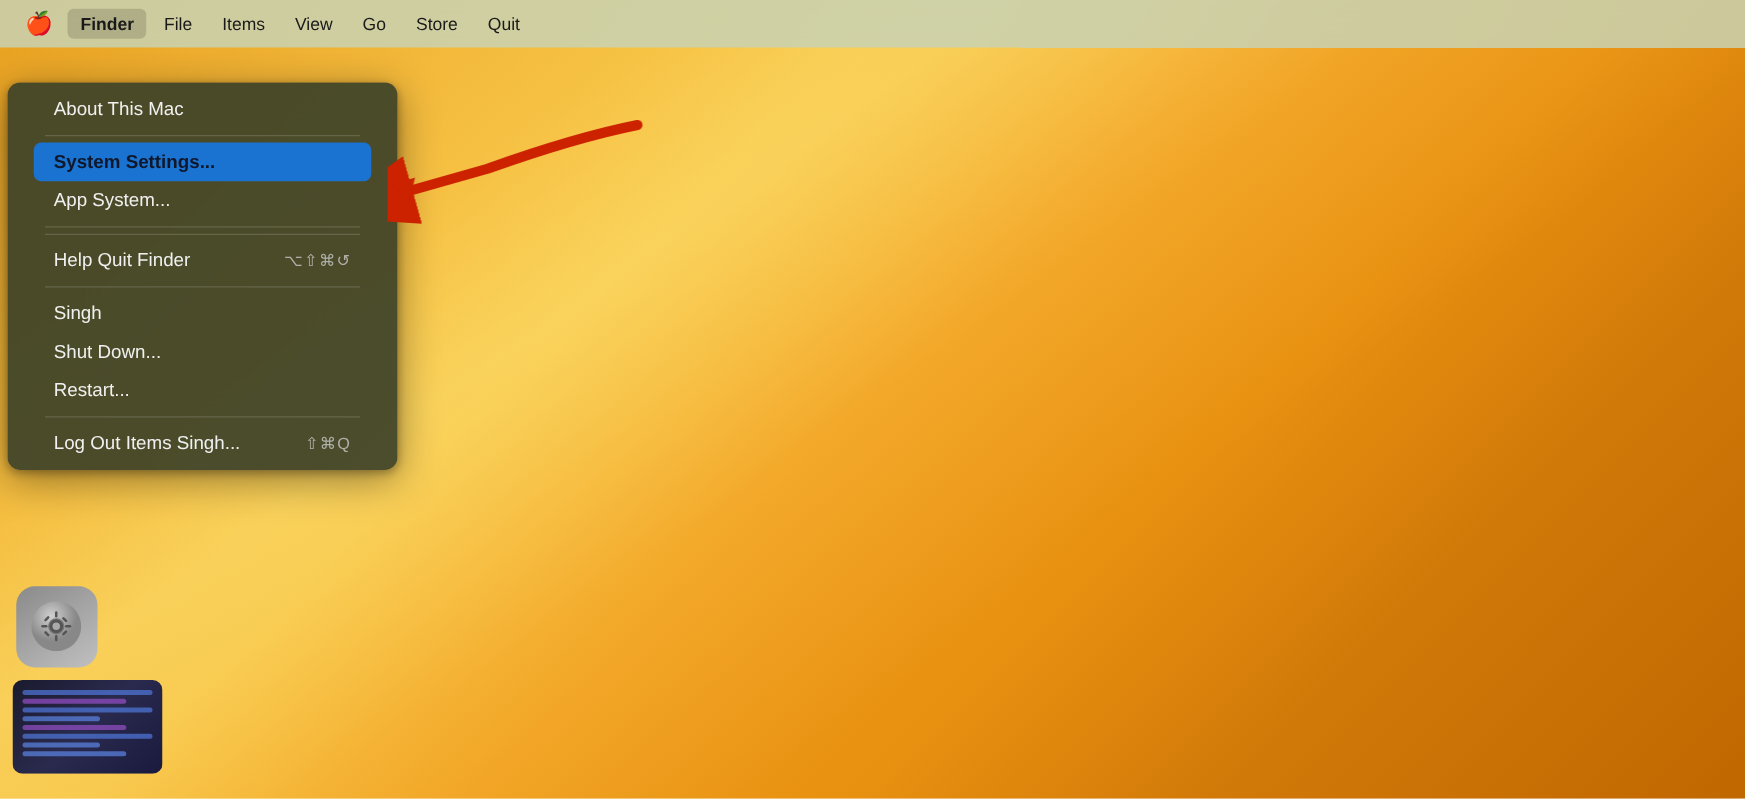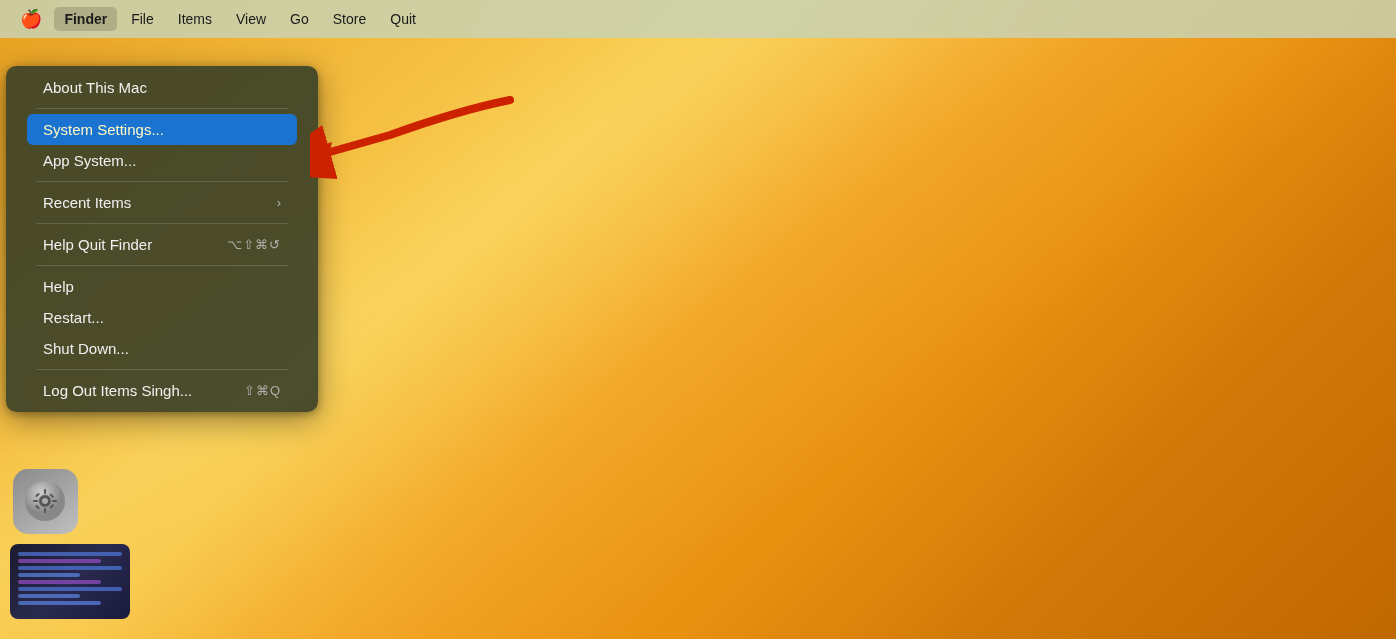--- a/index.html
+++ b/index.html
@@ -93,21 +93,22 @@
       padding: 7px 16px;
       font-size: 15px;
       color: #f0f0f0;
       cursor: pointer;
       border-radius: 6px;
       margin: 0 5px;
     }
 
     .menu-item.highlighted {
       background: #1a73d0;
-      color: #fef9c3;
+      color: #0f172a;
+      font-weight: bold;
     }
 
     .menu-item .shortcut {
       font-size: 13px;
       color: rgba(200,200,200,0.8);
       letter-spacing: 1px;
     }
 
     .menu-item .chevron {
       font-size: 13px;
@@ -217,44 +218,40 @@
   <div class="menu-item highlighted">
     <span>System Settings...</span>
   </div>
 
   <div class="menu-item">
     <span>App System...</span>
   </div>
 
   <div class="menu-separator"></div>
 
-  <div class="menu-item">
-    <span>Recent Items</span>
-    <span class="chevron">›</span>
-  </div>
 
   <div class="menu-separator"></div>
 
   <div class="menu-item">
     <span>Help Quit Finder</span>
     <span class="shortcut">⌥⇧⌘↺</span>
   </div>
 
   <div class="menu-separator"></div>
 
   <div class="menu-item">
-    <span>Help</span>
+    <span>Singh</span>
+  </div>
+
+  <div class="menu-item">
+    <span>Shut Down...</span>
   </div>
 
   <div class="menu-item">
     <span>Restart...</span>
-  </div>
-
-  <div class="menu-item">
-    <span>Shut Down...</span>
   </div>
 
   <div class="menu-separator"></div>
 
 
   <div class="menu-item">
     <span>Log Out Items Singh...</span>
     <span class="shortcut">⇧⌘Q</span>
   </div>
 </div>

